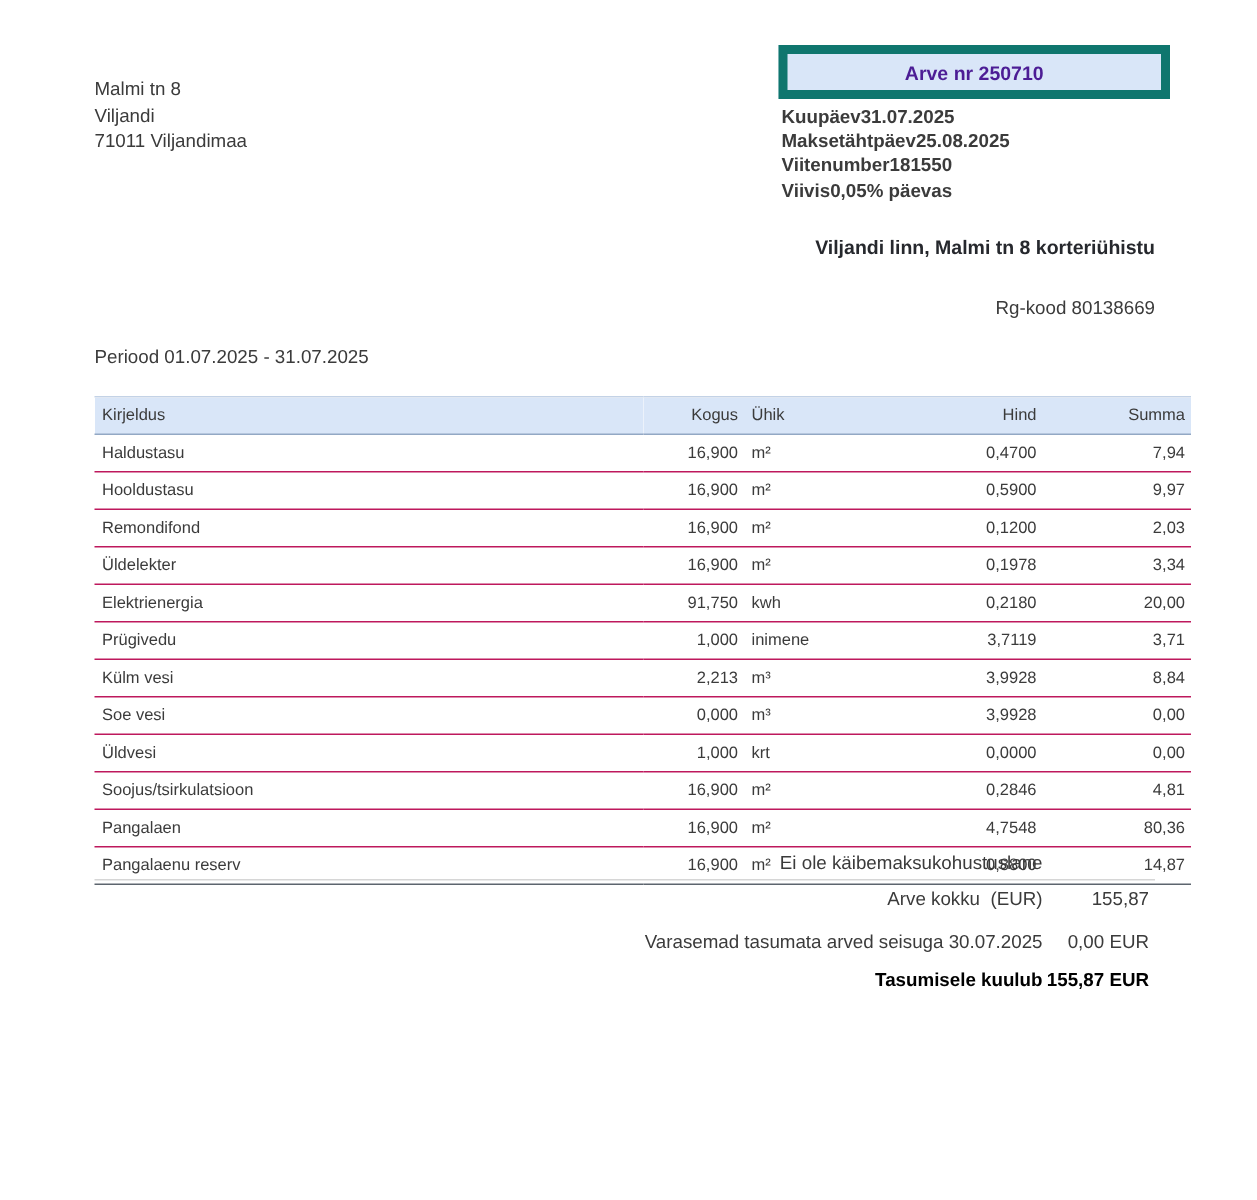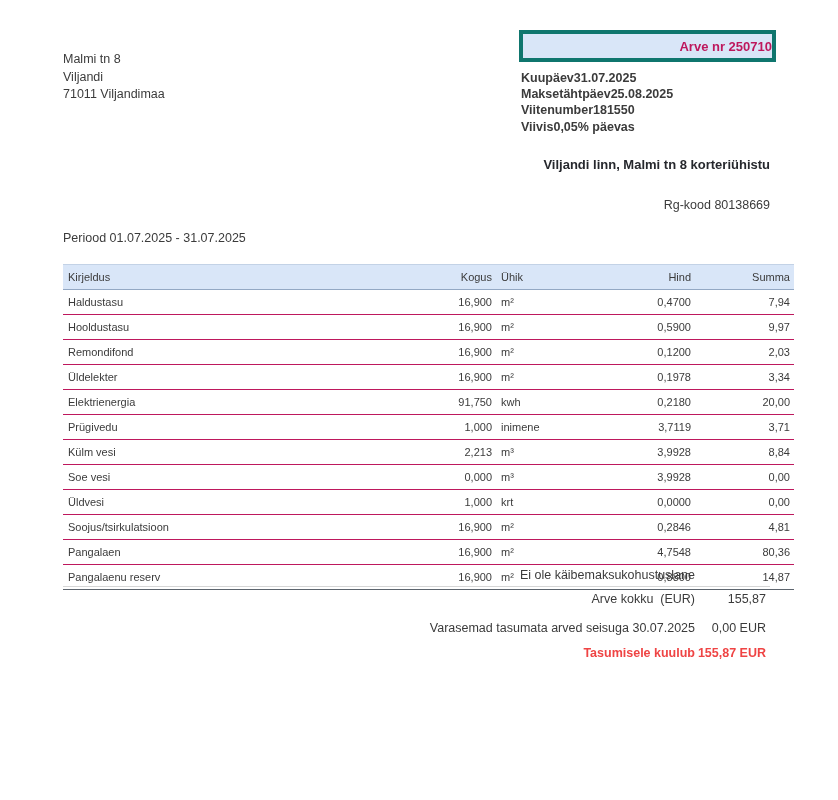--- a/index.html
+++ b/index.html
@@ -13,23 +13,23 @@
     color: #3b3b3b;
     overflow: hidden;
   }
 
   
   .title-box {
     position: absolute;
     left: 519px; top: 30px;
     width: 249px; height: 24px;
     background: #d9e6f8;
-    border: 4px solid #0f766e;
-    display: flex; align-items: center; justify-content: flex-end;
-    font-weight: bold; font-size: 13px; color: #be185d;
+    border: 6px solid #0f766e;
+    display: flex; align-items: center; justify-content: center;
+    font-weight: bold; font-size: 13px; color: #4c1d95;
   }
 
   
   .recipient {
     position: absolute;
     left: 63px; top: 51px;
     line-height: 17.5px;
   }
 
   
@@ -95,21 +95,21 @@
   .summary-label { width: 632px; text-align: right; white-space: pre; }
   .summary-value { flex: 1; text-align: right; padding-right: 4px; }
 
   
   .totals {
     position: absolute;
     left: 63px; top: 615px;
     width: 707px;
   }
   .totals-row { display: flex; align-items: center; height: 25px; justify-content: space-between; }
-  .totals-row.bold { font-weight: bold; color: #ef4444; }
+  .totals-row.bold { font-weight: bold; color: #000000; }
   .totals-label { width: 632px; text-align: right; white-space: pre; }
   .totals-value { flex: 1; text-align: right; padding-right: 4px; }
 </style>
 </head>
 <body>
 
 <div class="page">
 
   <div class="title-box">
     <span>Arve nr 250710</span>

